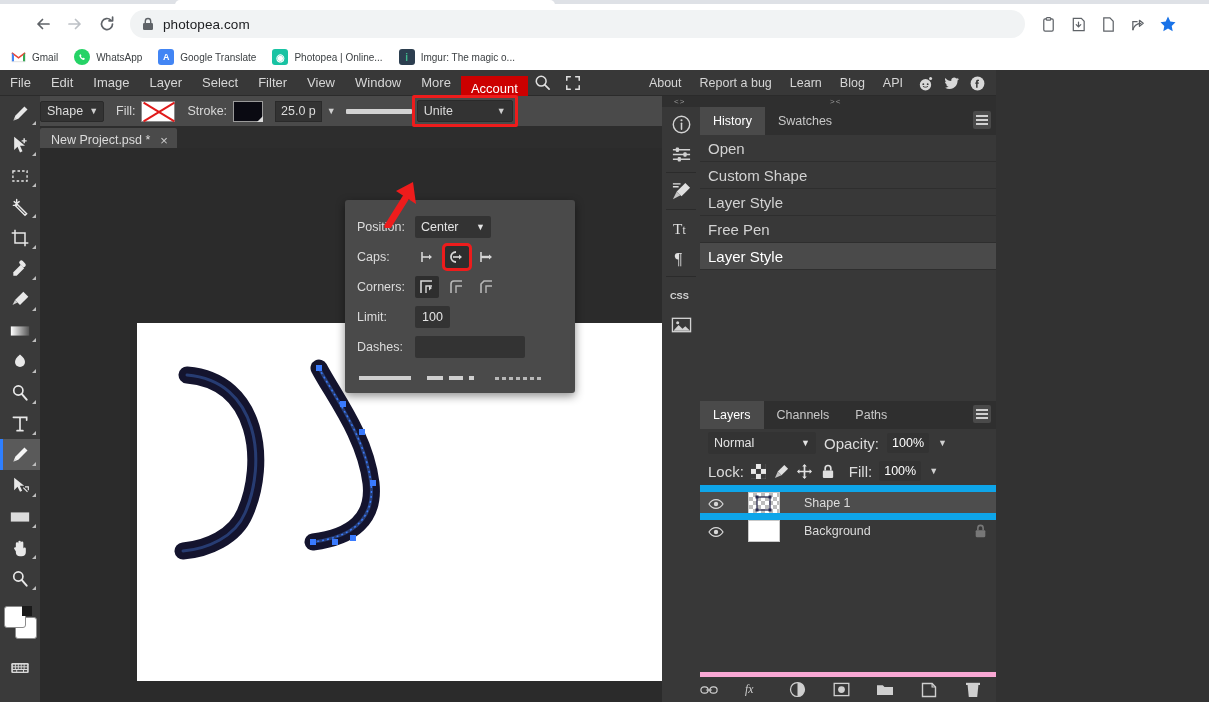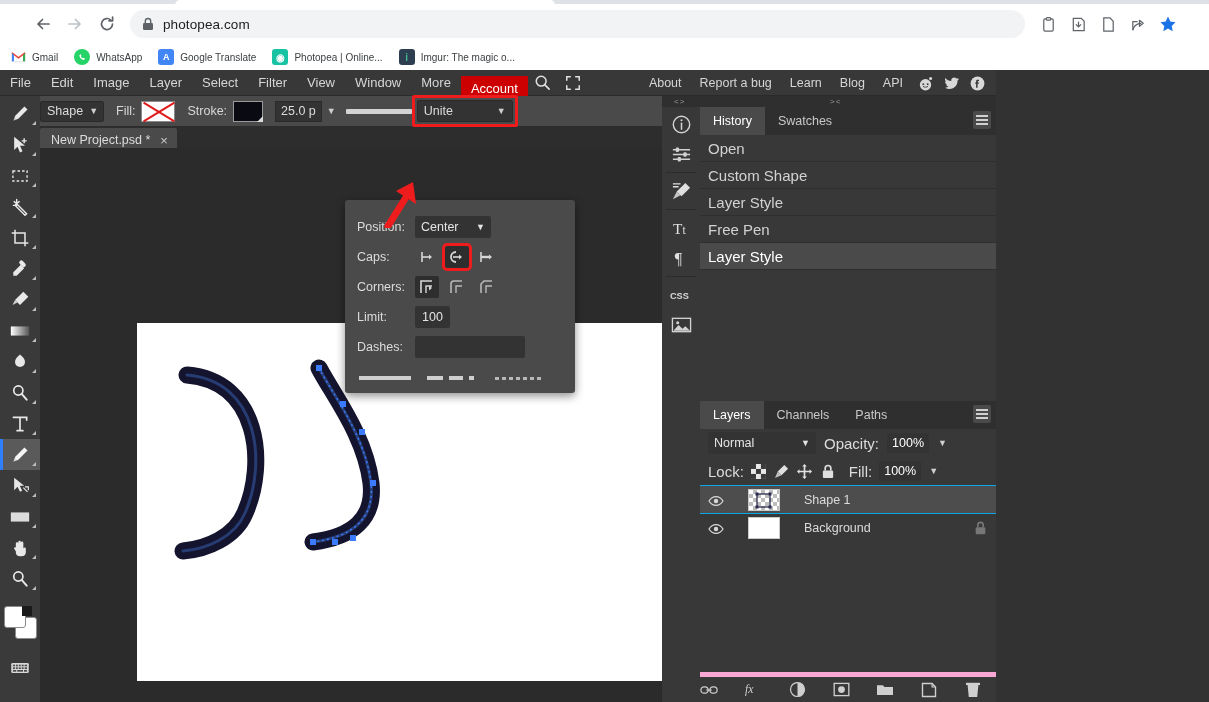--- a/index.html
+++ b/index.html
@@ -294,21 +294,21 @@
     background: #333333; color: #ffffff; font-size: 12.5px; height: 20px;
     display: flex; align-items: center; padding: 0 5px; border-radius: 2px; cursor: text;
   }
   .lock-row {
     height: 28px; display: flex; align-items: center; gap: 7px; padding: 0 8px;
     background: #383838;
   }
   .lockicon { width: 16px; height: 16px; display:flex; align-items:center; justify-content:center; cursor:pointer; }
   .layer-row {
     height: 28px; display: flex; align-items: center; gap: 24px; padding: 0 8px;
-    border-top: 1px solid #0ea5e9; cursor: pointer; position: relative;
+    border-top: 7px solid #0ea5e9; cursor: pointer; position: relative;
   }
   .layer-row.active { background: #4d4d4d; }
   .eye { width: 16px; height: 14px; flex: 0 0 auto; cursor: pointer; }
   .thumb {
     width: 32px; height: 22px; flex: 0 0 auto; border: 1px solid #c9c9c9; background:#fff;
     position: relative; overflow: hidden;
   }
   .checker {
     background-image:
       linear-gradient(45deg, #bdbdbd 25%, transparent 25%, transparent 75%, #bdbdbd 75%),

